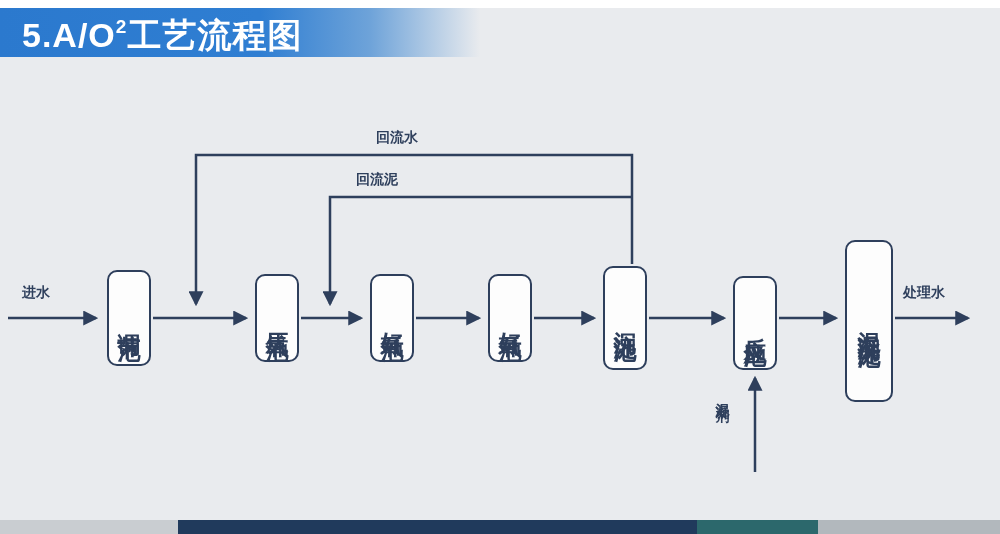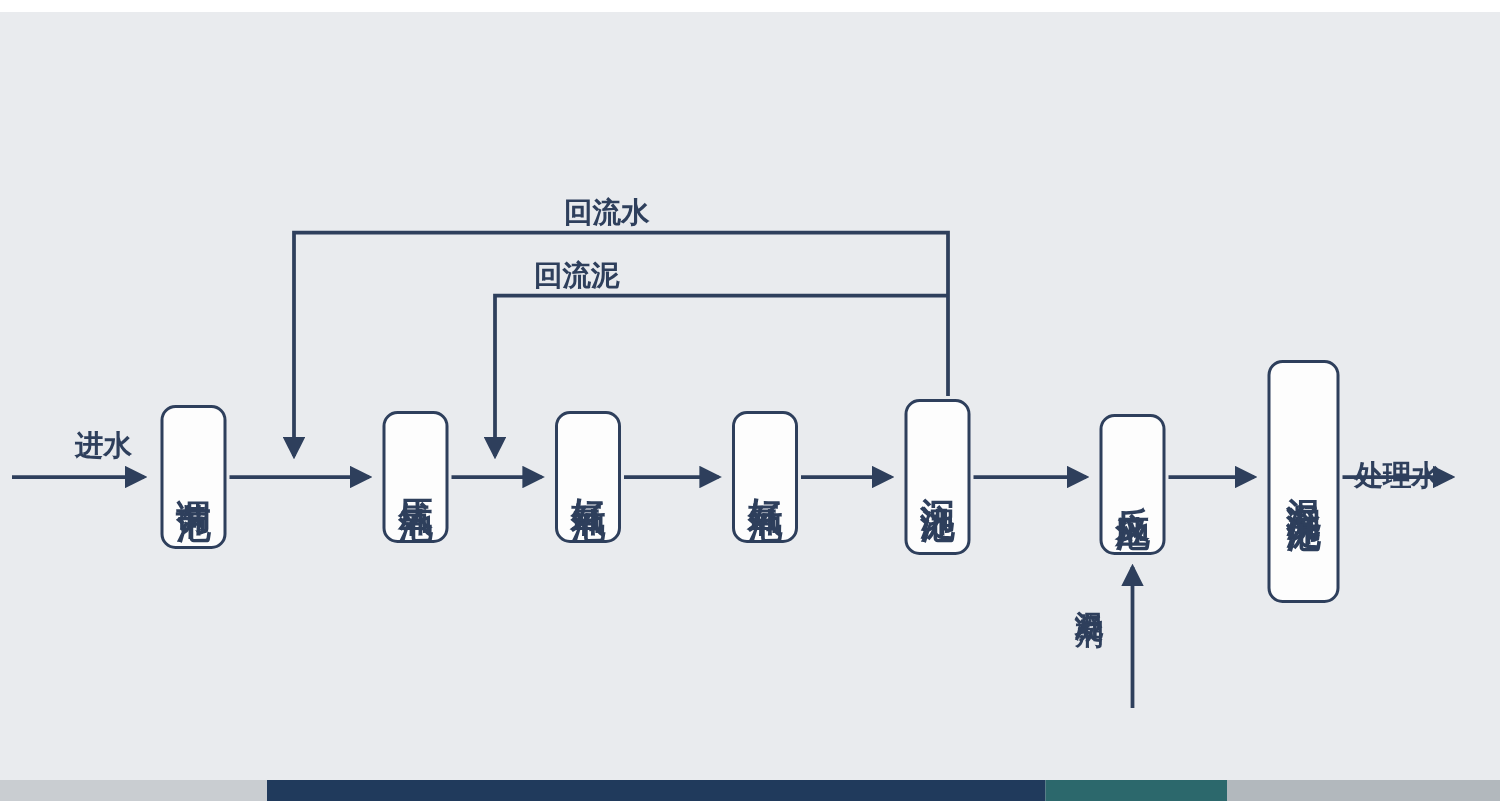--- a/index.html
+++ b/index.html
@@ -40,25 +40,25 @@
   #box-1{left:107px;top:270px;width:44px;height:96px;}
   #box-2{left:255px;top:274px;width:44px;height:88px;}
   #box-3{left:370px;top:274px;width:44px;height:88px;}
   #box-4{left:488px;top:274px;width:44px;height:88px;}
   #box-5{left:603px;top:266px;width:44px;height:104px;}
   #box-6{left:733px;top:276px;width:44px;height:94px;}
   #box-7{left:845px;top:240px;width:48px;height:162px;}
 
   
   .dlabel{
-    position:absolute;color:#2e3f5c;font-size:19px;font-weight:600;
+    position:absolute;color:#2e3f5c;font-size:14px;font-weight:600;
     white-space:nowrap;
   }
-  #lbl-influent{left:22px;top:284px;margin-left:28px;}
-  #lbl-effluent{left:903px;top:284px;margin-top:20px;}
+  #lbl-influent{left:22px;top:284px;}
+  #lbl-effluent{left:903px;top:284px;}
   #lbl-return-water{left:376px;top:129px;}
   #lbl-return-sludge{left:356px;top:171px;}
   #lbl-coagulant{
     left:716px;top:392px;height:84px;
     writing-mode:vertical-rl;text-orientation:upright;
     letter-spacing:2px;line-height:1;
   }
 
   
   #arrows{position:absolute;left:0;top:0;pointer-events:none;}
@@ -71,20 +71,23 @@
   #fseg-3{left:697px;width:121px;background:#2c686c;}
   #fseg-4{left:818px;width:182px;background:#b2b8bd;}
 </style>
 </head>
 <body>
 
 <div id="stage">
 
   <div id="top-strip"></div>
 
+  <div id="header">
+    <div class="title"><span>5.A/O</span><sup>2</sup><span>工艺流程图</span></div>
+  </div>
 
   <svg id="arrows" width="1000" height="534">
     <defs>
       <marker id="ah" viewBox="0 0 10 10" refX="8.5" refY="5" markerWidth="6" markerHeight="6" orient="auto-start-reverse">
         <path d="M0,0 L10,5 L0,10 z" style="fill:#2e3f5c;stroke:none;"></path>
       </marker>
     </defs>
     <path d="M8,318 H96" marker-end="url(#ah)"></path>
     <path d="M153,318 H246" marker-end="url(#ah)"></path>
     <path d="M301,318 H361" marker-end="url(#ah)"></path>

